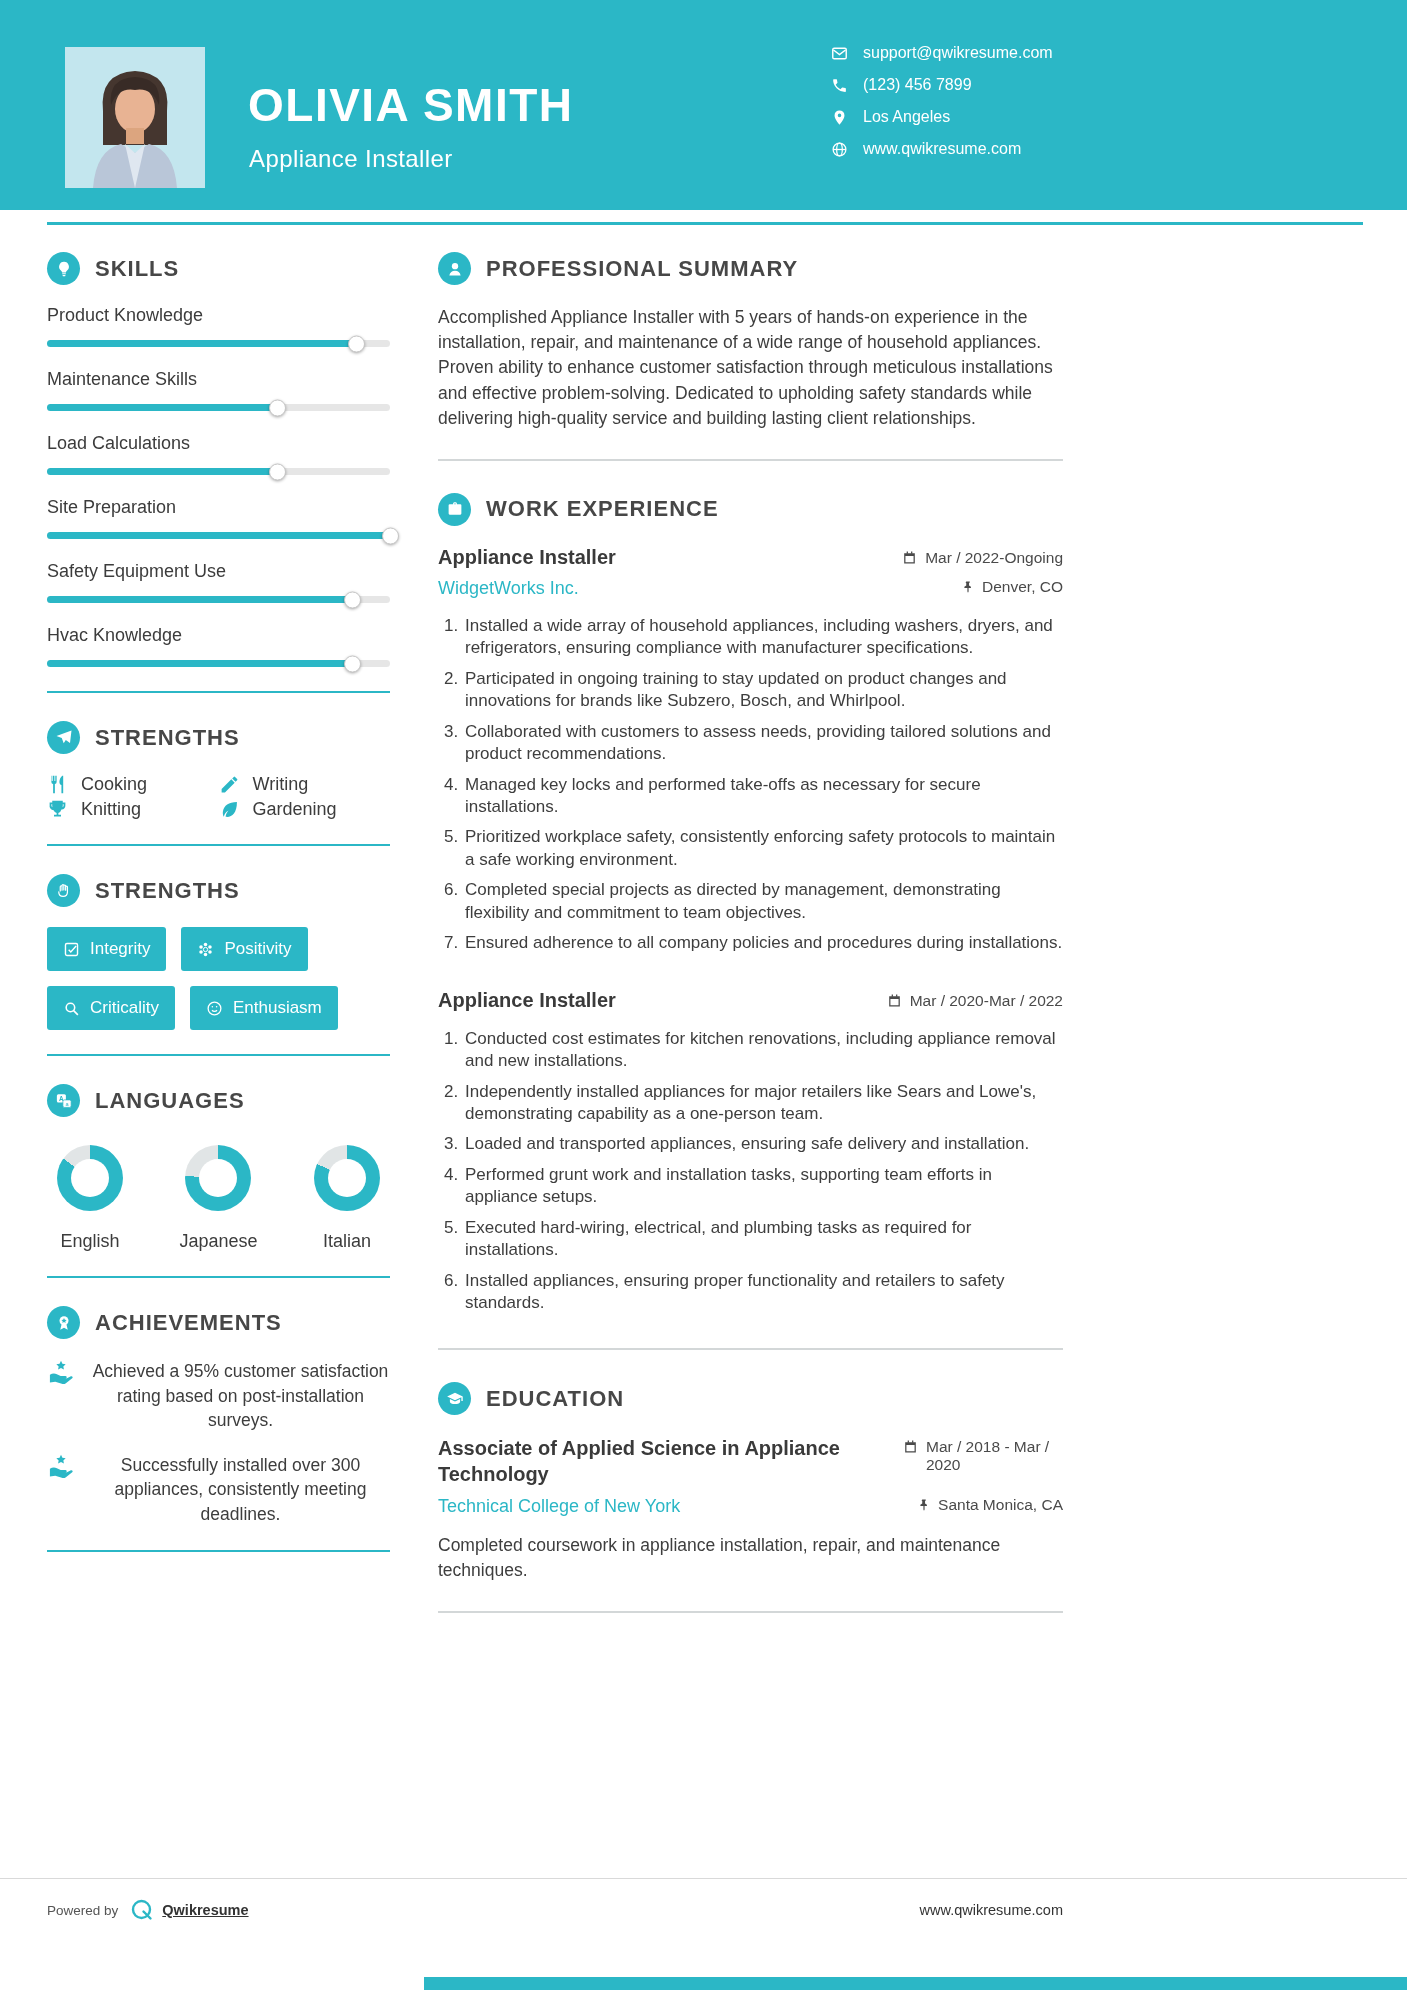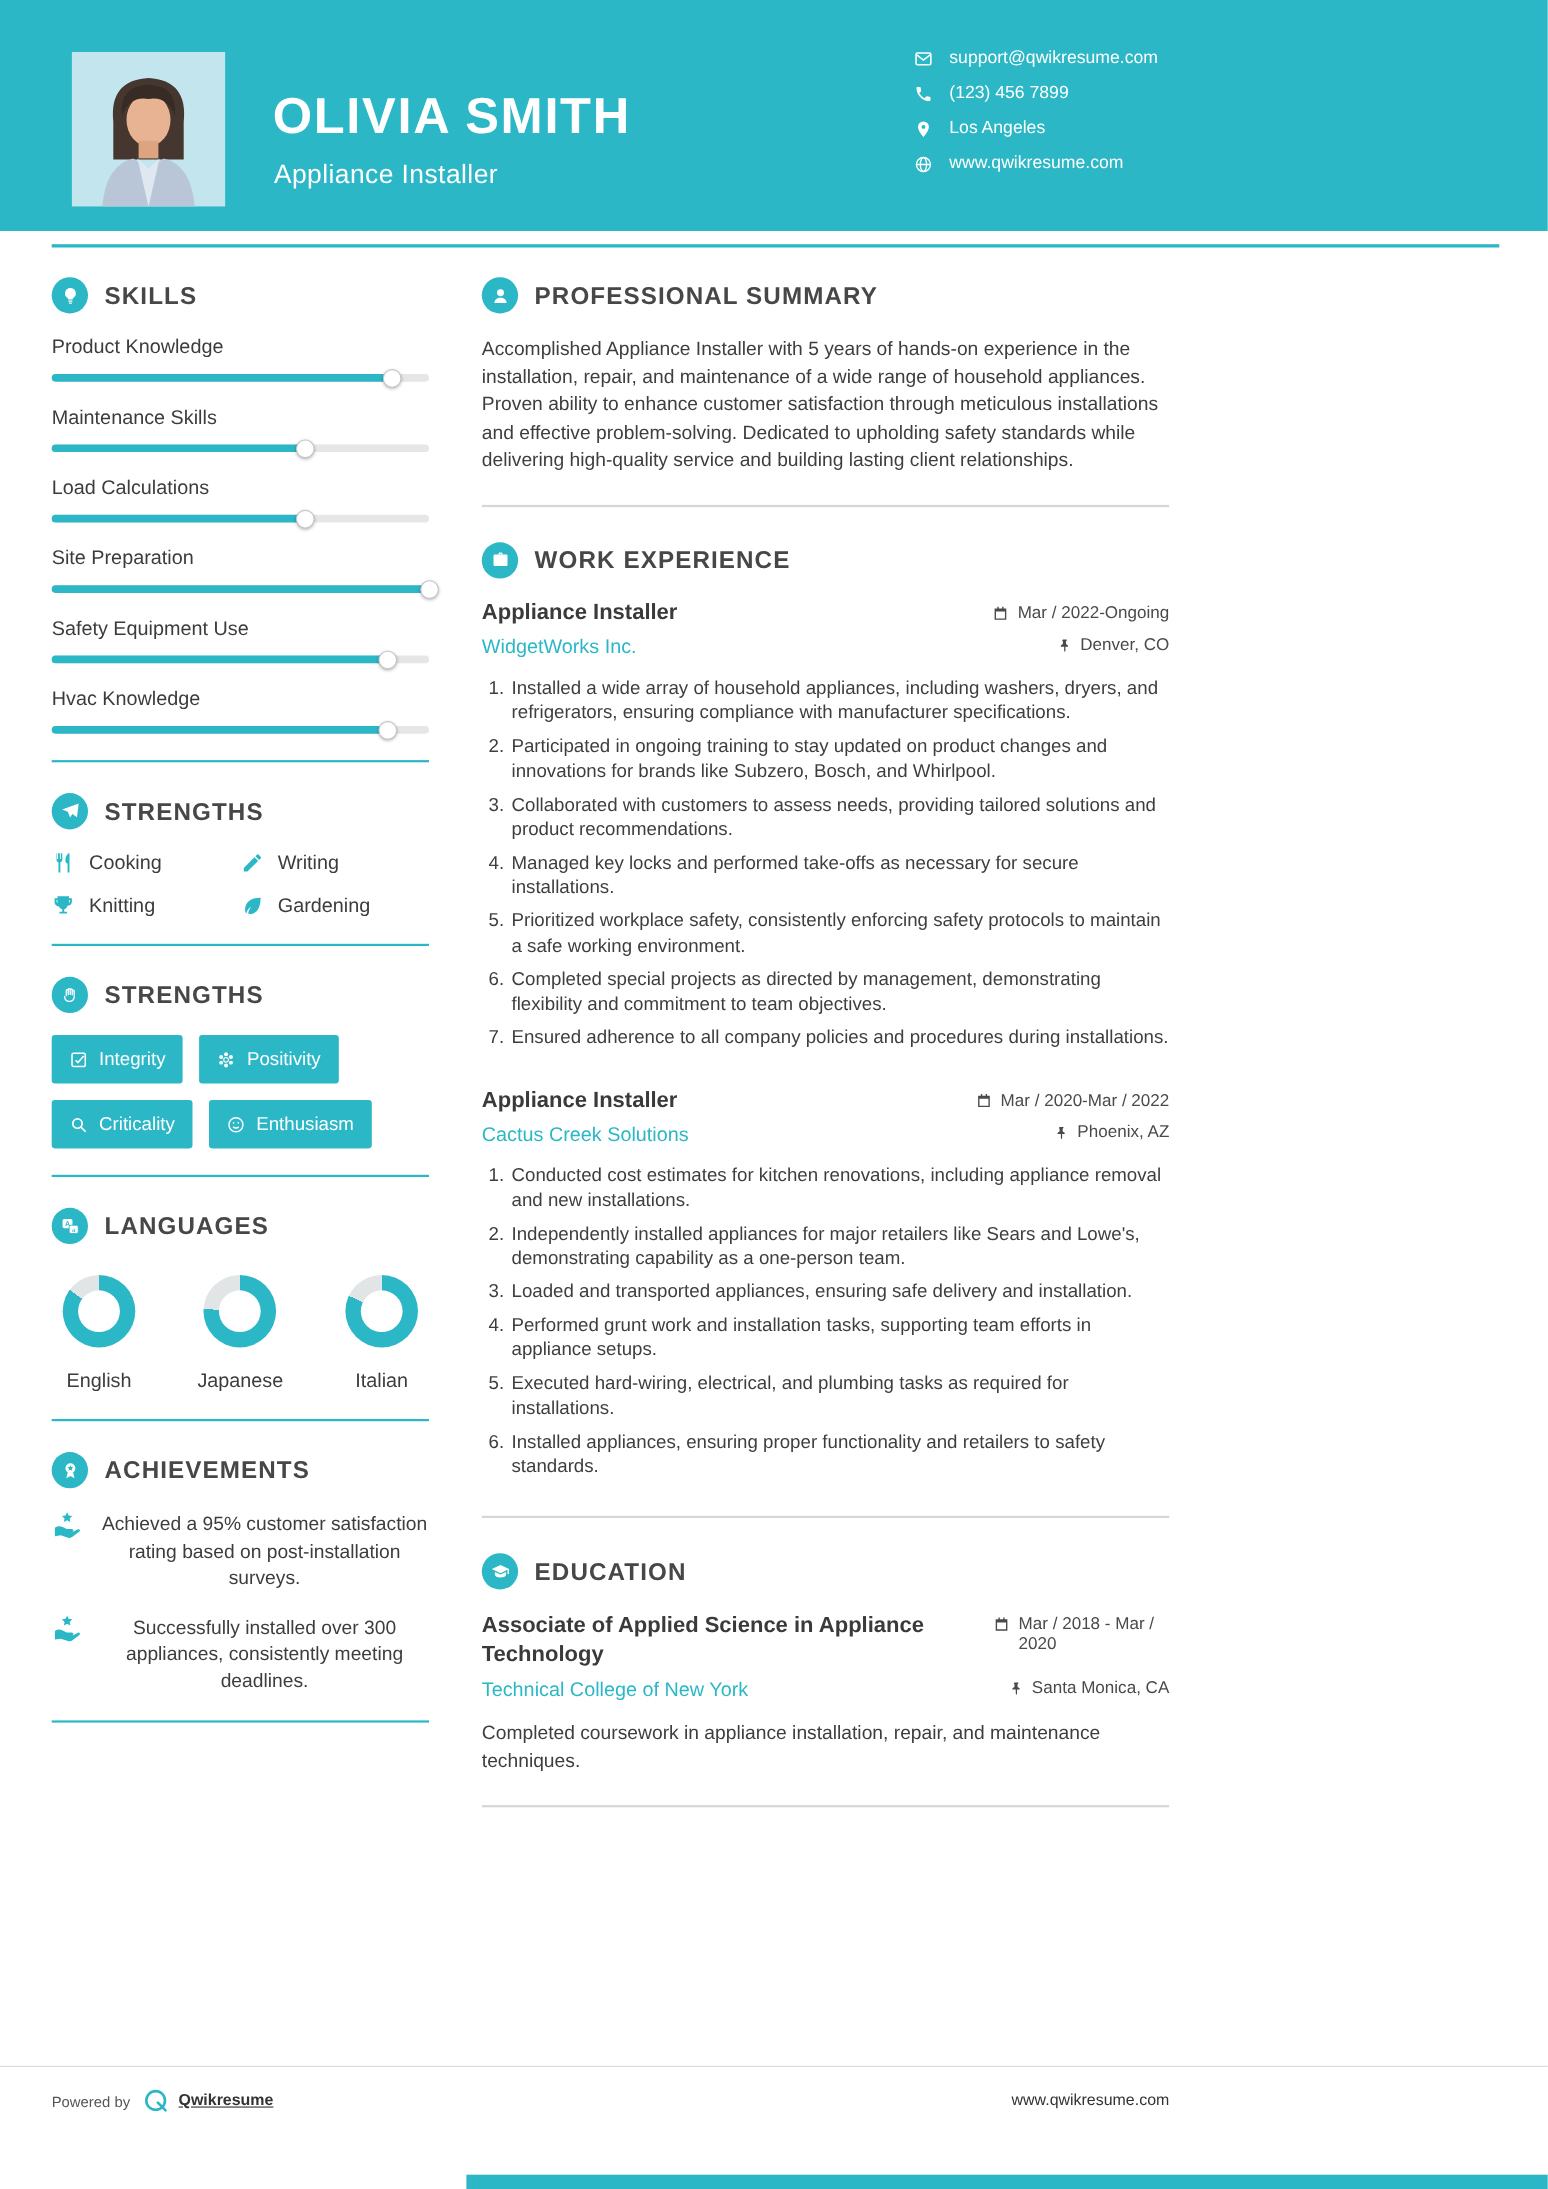--- a/index.html
+++ b/index.html
@@ -38,21 +38,21 @@
   
   .skill { margin-bottom:22px; }
   .skill-label { font-size:18px; color:#3c3c3c; margin-bottom:14px; }
   .skill-track { position:relative; height:7px; background:#e6e6e6; border-radius:4px; }
   .skill-fill  { position:relative; height:7px; background:var(--accent); border-radius:4px; }
   .knob { position:absolute; right:-9px; top:50%; transform:translateY(-50%);
           width:17px; height:17px; background:#fff; border:1px solid #c6c6c6; border-radius:50%;
           box-shadow:0 1px 3px rgba(0,0,0,.3); }
 
   
-  .interests-grid { display:grid; grid-template-columns:1fr 1fr; row-gap:18px; }
+  .interests-grid { display:grid; grid-template-columns:1fr 1fr; row-gap:4px; }
   .interest { display:flex; align-items:center; gap:13px; font-size:18px; color:#3c3c3c; }
   .interest svg { width:21px; height:21px; flex:0 0 21px; }
 
   
   .strengths { display:flex; flex-wrap:wrap; gap:15px; }
   .strength { display:inline-flex; align-items:center; gap:10px; background:var(--accent);
               color:#fff; font-size:17px; padding:12px 16px; border-radius:3px; }
   .strength svg { width:17px; height:17px; }
 
   
@@ -428,29 +428,20 @@
       <div class="job-head">
         <span class="jtitle">Appliance Installer</span>
         <span class="date-box">
           <svg viewBox="0 0 24 24" fill="#4a4a4a">
               <path d="M7.5 2.5h2v3.5h-2zM14.5 2.5h2v3.5h-2z"></path>
               <path fill-rule="evenodd" d="M3.5 5h17v16.5h-17zM5.5 9.5h13v10h-13z"></path>
             </svg>
           <span>Mar / 2020-Mar / 2022</span>
         </span>
       </div>
-      <div class="job-sub">
-        <span class="company">Cactus Creek Solutions</span>
-        <span class="loc">
-          <svg viewBox="0 0 24 24" fill="#4a4a4a">
-              <path d="M9 2.5h6v1.8l-1.2.9v4.3l3.2 2.2v1.8H13v6.2L12 22l-1-2.3v-6.2H5.8v-1.8L9 9.5V5.2l-1.2-.9z"></path>
-            </svg>
-          <span>Phoenix, AZ</span>
-        </span>
-      </div>
       <ol class="bullets">
         <li>Conducted cost estimates for kitchen renovations, including appliance removal and new installations.</li>
         <li>Independently installed appliances for major retailers like Sears and Lowe's, demonstrating capability as a one-person team.</li>
         <li>Loaded and transported appliances, ensuring safe delivery and installation.</li>
         <li>Performed grunt work and installation tasks, supporting team efforts in appliance setups.</li>
         <li>Executed hard-wiring, electrical, and plumbing tasks as required for installations.</li>
         <li>Installed appliances, ensuring proper functionality and retailers to safety standards.</li>
       </ol>
     </div>
   </section>

